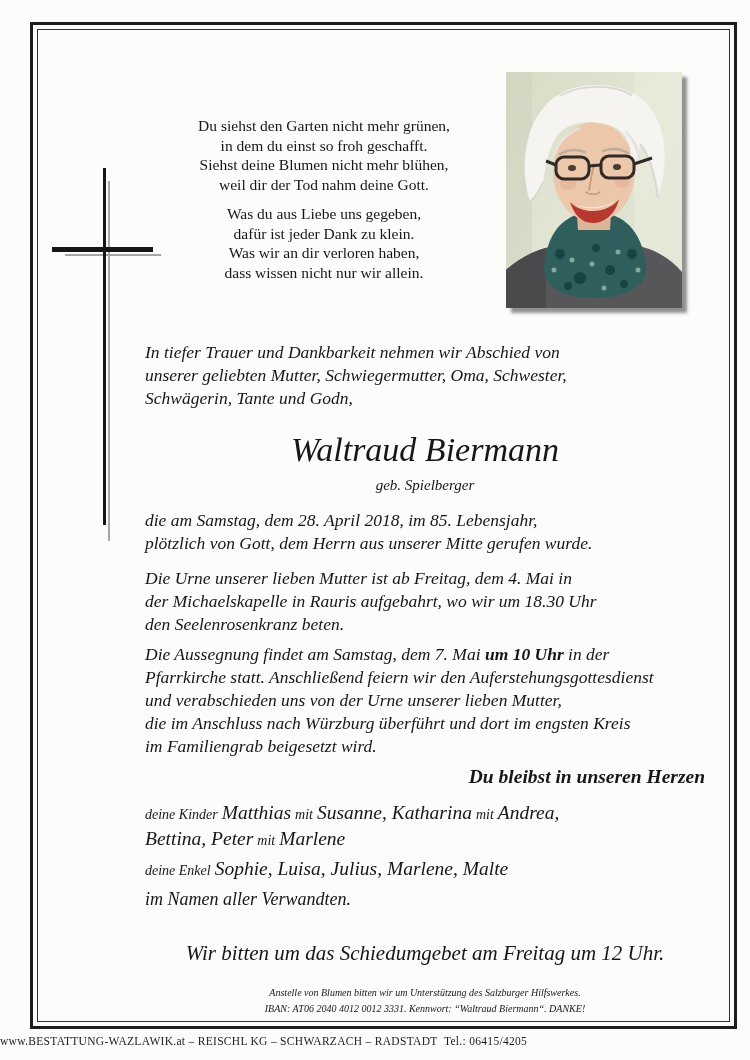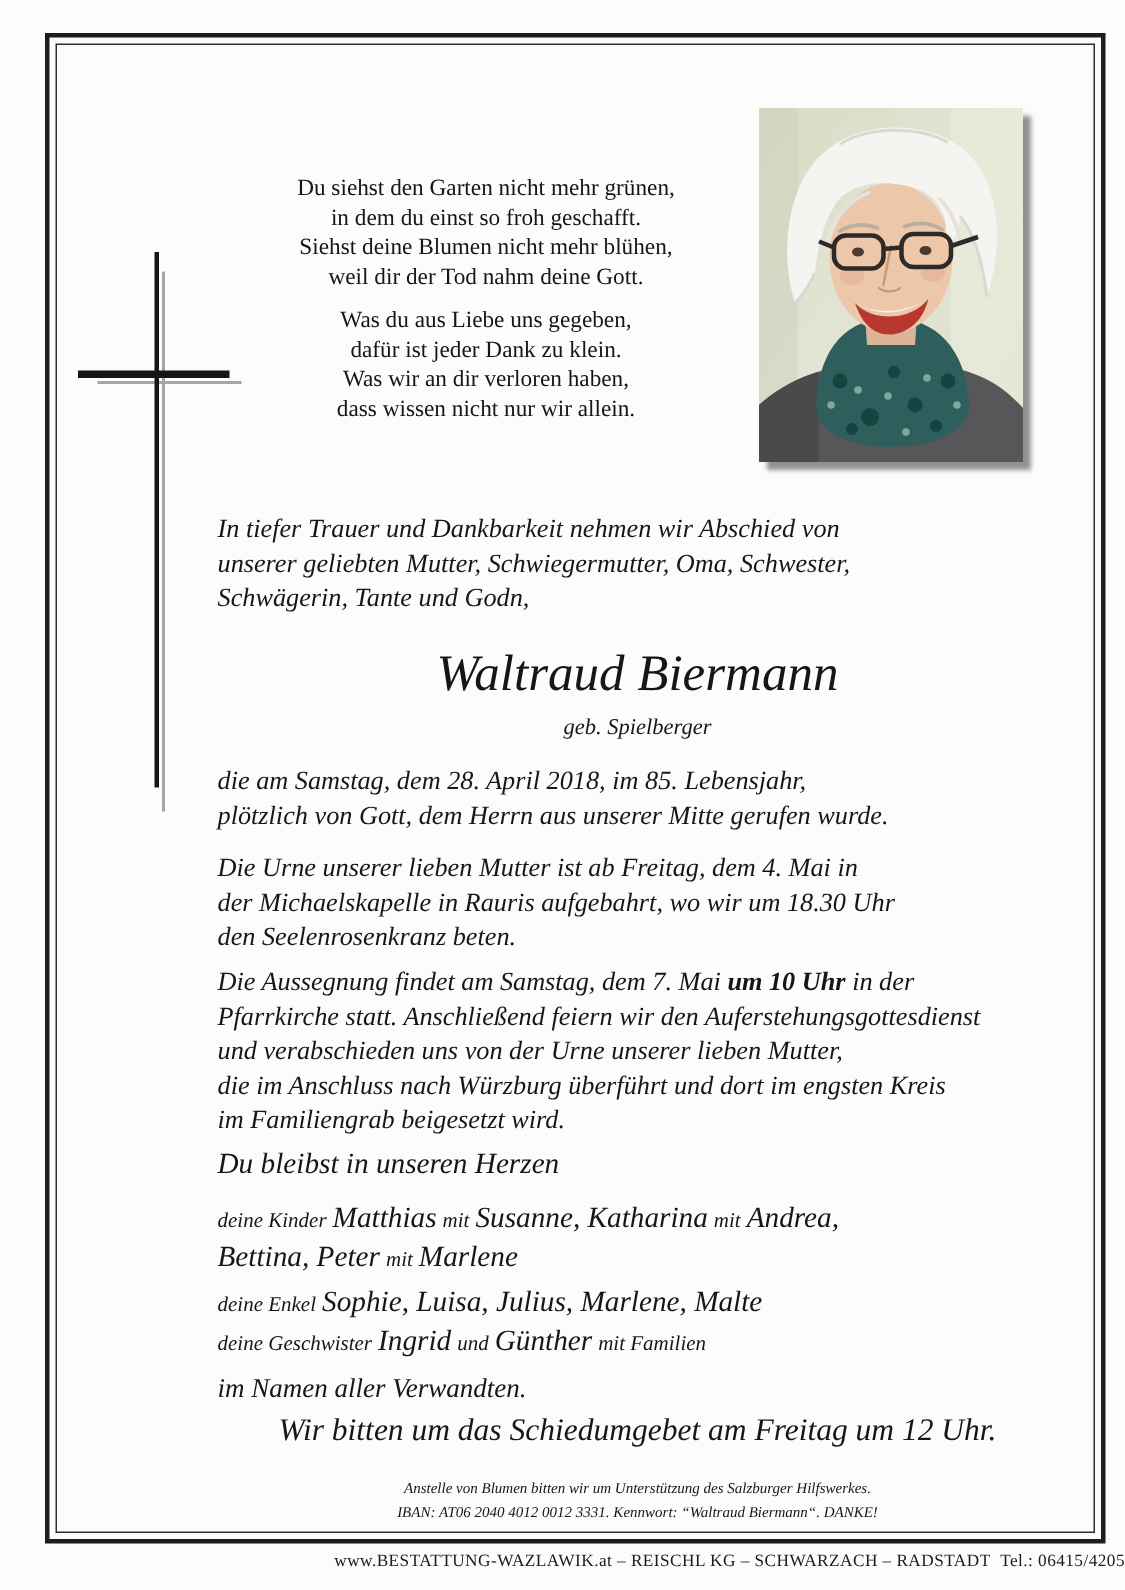--- a/index.html
+++ b/index.html
@@ -44,36 +44,36 @@
   .para { font-size:17.5px; line-height:23px; white-space:pre-line; }
 
   .intro   { top:341px; }
   .name    { top:430px; text-align:center; font-size:34px; line-height:40px; }
   .maiden  { top:477px; text-align:center; font-size:15px; }
   .death   { top:509px; }
   .urn     { top:567px; }
   .service { top:643px; }
   .service .bold { font-weight:bold; }
 
-  .farewell { top:766px; text-align:left; font-size:19.5px; font-weight:normal; }
+  .farewell { top:766px; text-align:right; font-size:19.5px; font-weight:bold; }
 
   .family { top:801px; text-align:left; }
   .fam-line { line-height:24px; margin-bottom:0; }
   .fam-small { font-size:14px; }
   .fam-large { font-size:19.5px; }
   .fam-medium { font-size:18px;font-style:italic; }
   .fam-gap { height:4px; }
 
   .prayer { top:941px; text-align:center; font-size:21px; }
 
   .donation { top:985px; text-align:center; font-size:10px; line-height:15.5px; }
 
   .footer {
     position:absolute; left:0; top:1035px; width:750px;
-    text-align:right; font-size:11.5px; letter-spacing:0.3px;
+    text-align:left; font-size:11.5px; letter-spacing:0.3px;
     color:#1c1c1c; font-style:normal;
   }
 </style>
 </head>
 <body>
 
 <div class="page">
 
   <div class="frame">
     <div class="frame-inner"></div>
@@ -198,27 +198,20 @@
     <div class="fam-line">
       <span class="fam-large">Bettina, Peter</span>
       <span class="fam-small">mit</span>
       <span class="fam-large">Marlene</span>
     </div>
     <div class="fam-gap"></div>
     <div class="fam-line">
       <span class="fam-small">deine Enkel</span>
       <span class="fam-large">Sophie, Luisa, Julius, Marlene, Malte</span>
     </div>
-    <div class="fam-line">
-      <span class="fam-small">deine Geschwister</span>
-      <span class="fam-large">Ingrid</span>
-      <span class="fam-small">und</span>
-      <span class="fam-large">Günther</span>
-      <span class="fam-small">mit Familien</span>
-    </div>
     <div class="fam-gap"></div>
     <div class="fam-line">
       <span class="fam-medium">im Namen aller Verwandten.</span>
     </div>
   </div>
 
   <div class="col prayer">Wir bitten um das Schiedumgebet am Freitag um 12 Uhr.</div>
 
   <div class="col donation">
     <div>Anstelle von Blumen bitten wir um Unterstützung des Salzburger Hilfswerkes.</div>

